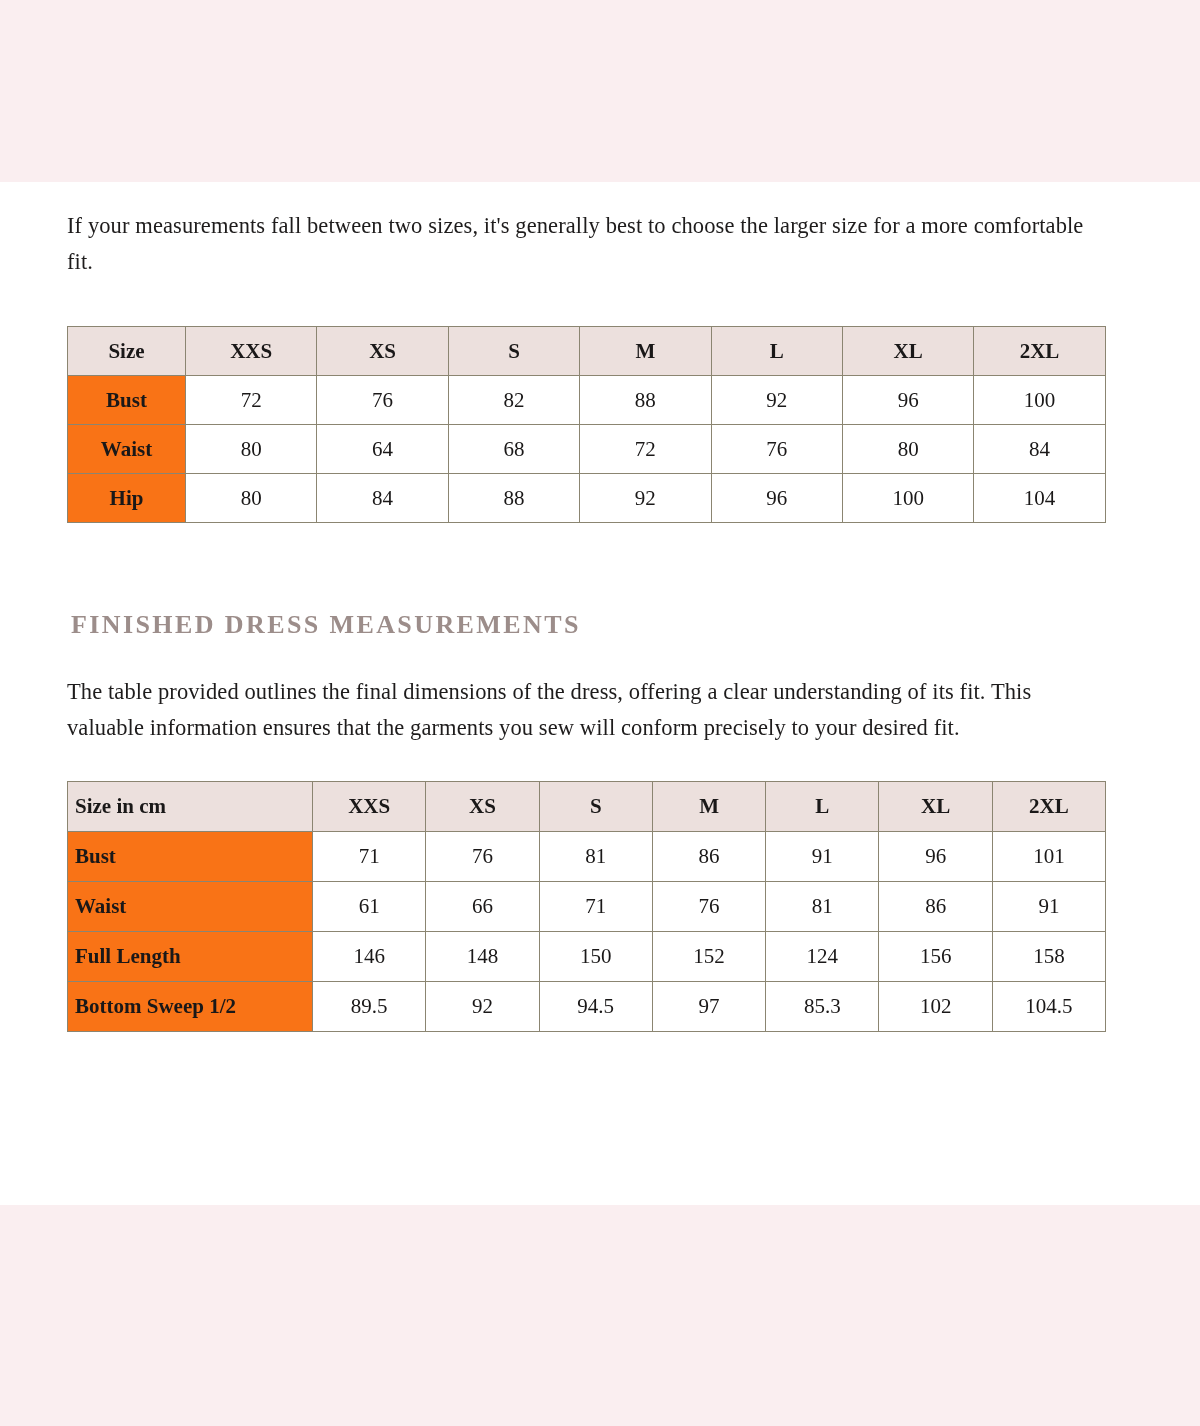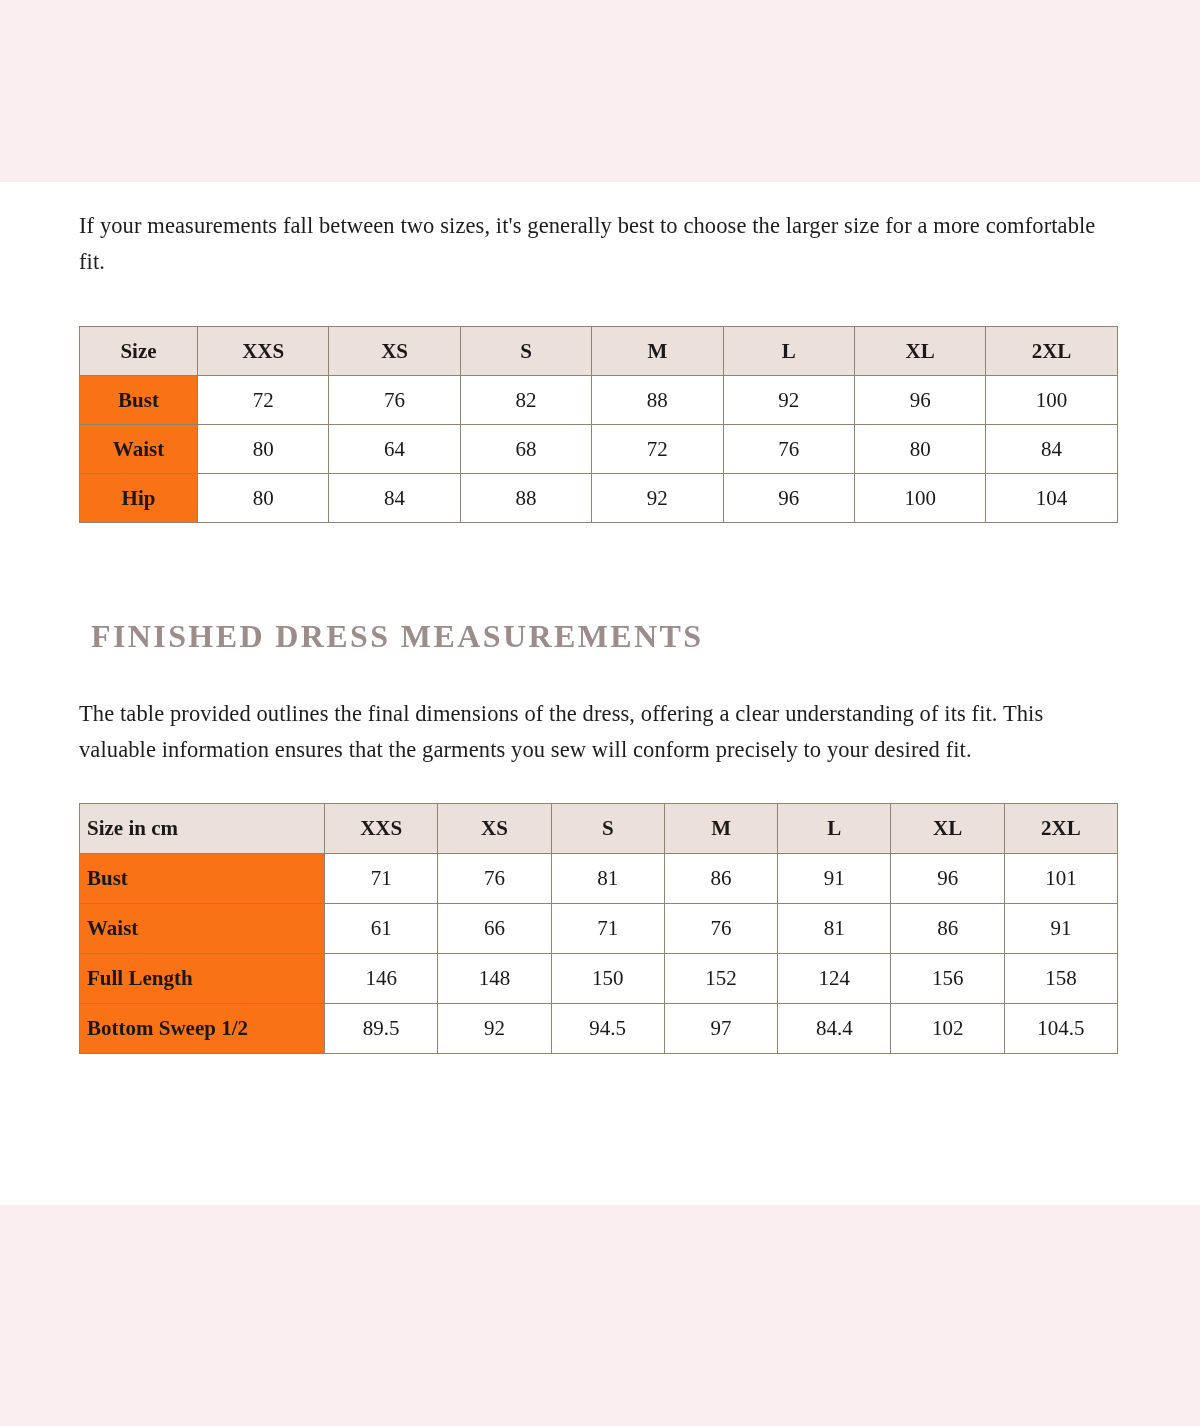--- a/index.html
+++ b/index.html
@@ -20,21 +20,21 @@
     position: absolute;
     left: 0;
     width: 1200px;
     background: #faeef0;
   }
   .band-top { top: 0; height: 182px; }
   .band-bottom { top: 1205px; height: 221px; }
 
   .page {
     position: absolute;
-    left: 12px;
+    left: 0;
     top: 182px;
     width: 1061px;
     height: 1023px;
     background: #ffffff;
   }
 
   .content {
     position: absolute;
     left: 67px;
     top: 0;
@@ -46,23 +46,23 @@
     color: #1e1c1c;
     font-size: 22.5px;
     line-height: 36px;
     font-family: "Liberation Serif", "DejaVu Serif", serif;
     letter-spacing: 0.1px;
   }
 
   .intro { padding-top: 26px; }
 
   h2.section-heading {
-    margin: 12px;
+    margin: 4px;
     color: #9c8d8a;
-    font-size: 32px;
+    font-size: 26px;
     font-weight: 700;
     letter-spacing: 2.4px;
     line-height: 1;
     font-family: "Liberation Serif", "DejaVu Serif", serif;
   }
 
   table {
     border-collapse: collapse;
     table-layout: fixed;
     width: 1038px;
@@ -241,21 +241,21 @@
           <td>124</td>
           <td>156</td>
           <td>158</td>
         </tr>
         <tr>
           <td class="rowhead">Bottom Sweep 1/2</td>
           <td>89.5</td>
           <td>92</td>
           <td>94.5</td>
           <td>97</td>
-          <td>84.4</td>
+          <td>85.3</td>
           <td>102</td>
           <td>104.5</td>
         </tr>
       </tbody>
     </table>
 
   </div>
 </div>
 
 </body></html>

